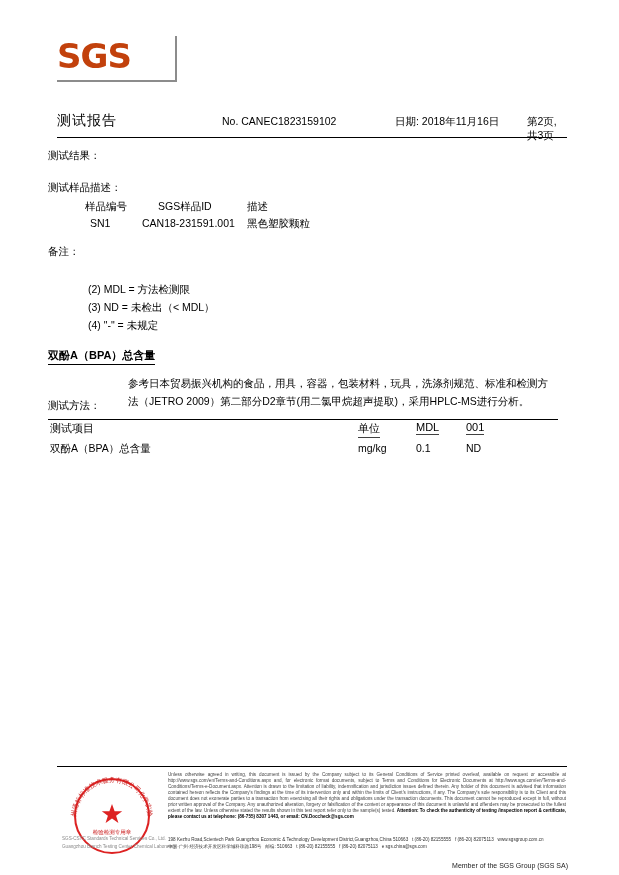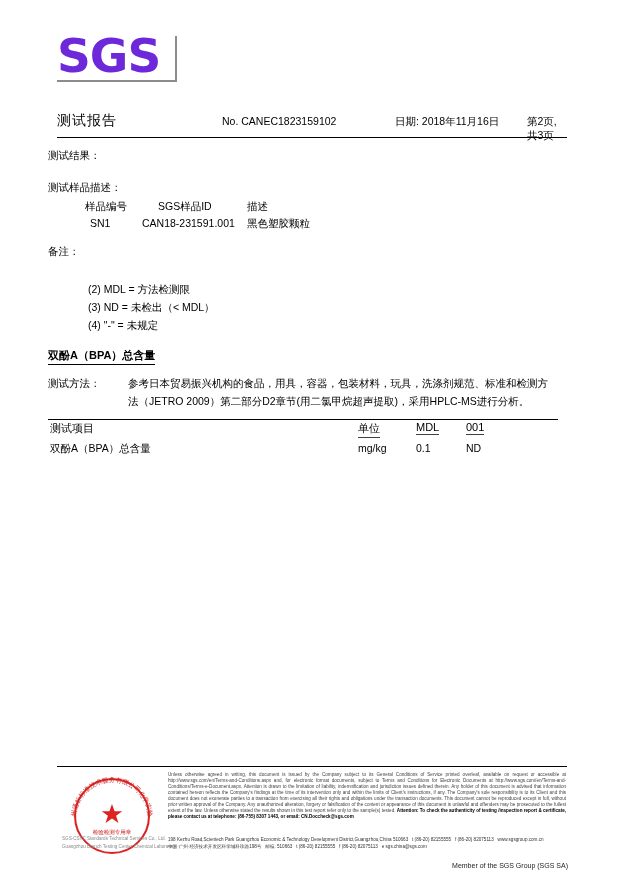--- a/index.html
+++ b/index.html
@@ -26,23 +26,23 @@
   .logo-wrap {
     position: absolute;
     left: 57px;
     top: 34px;
     width: 120px;
     height: 52px;
   }
   .logo-text {
     font-family: "DejaVu Sans", sans-serif;
     font-weight: bold;
-    font-size: 47px;
+    font-size: 34px;
     letter-spacing: -1px;
-    color: #6d28d9;
+    color: #c2410c;
     line-height: 44px;
   }
   .logo-rule {
     position: absolute;
     left: 0;
     top: 46px;
     width: 118px;
     height: 2px;
     background: #8c8c8c;
   }
@@ -119,21 +119,21 @@
   .sec-title {
     position: absolute;
     left: 48px;
     top: 348px;
     font-size: 11px;
     font-weight: bold;
     border-bottom: 1px solid #000;
     padding-bottom: 1px;
     white-space: nowrap;
   }
-  .t-method-label { left: 48px; top: 376px; text-align: center; }
+  .t-method-label { left: 48px; top: 398px; text-align: center; }
   .method-body {
     position: absolute;
     left: 128px;
     top: 374px;
     width: 430px;
     font-size: 10.5px;
     line-height: 18px;
   }
   
   .tbl {

